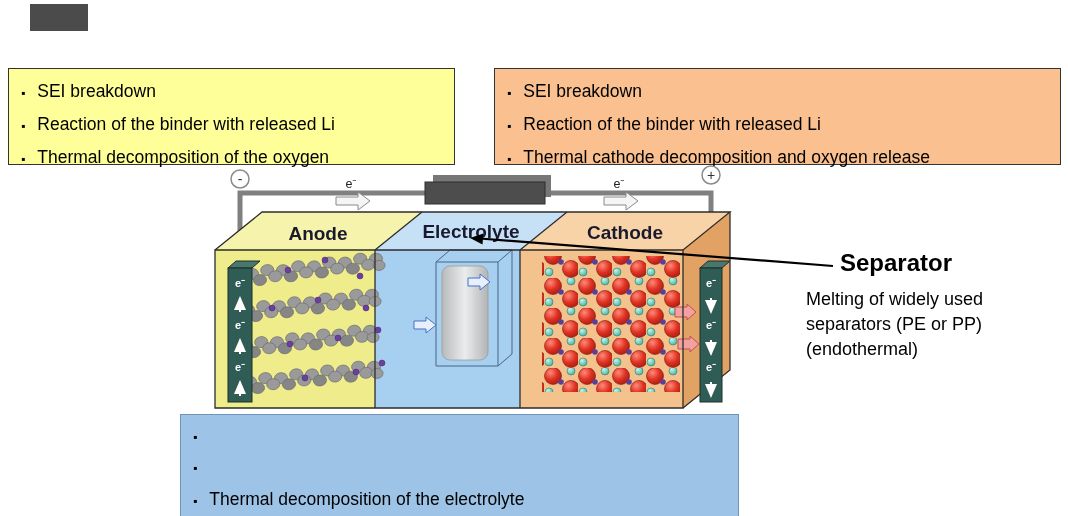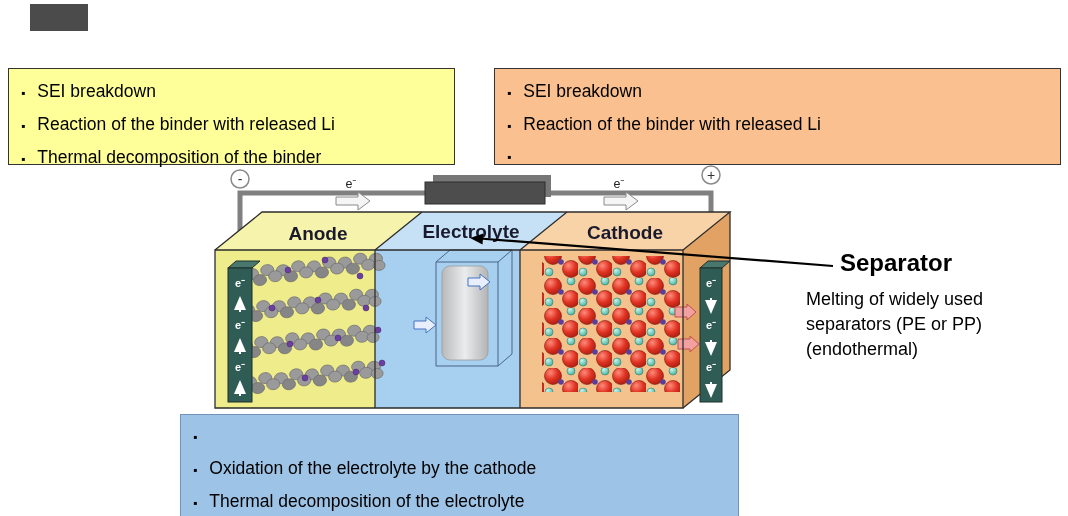--- a/index.html
+++ b/index.html
@@ -32,49 +32,49 @@
       <li>
           <span class="bl">▪</span>
           <span>SEI breakdown</span>
         </li>
       <li>
           <span class="bl">▪</span>
           <span>Reaction of the binder with released Li</span>
         </li>
       <li>
           <span class="bl">▪</span>
-          <span>Thermal decomposition of the binder</span>
+          <span>Thermal decomposition of the oxygen</span>
         </li>
     </ul>
   </div>
 
   <div class="abs rbox box-orange">
     <ul>
       <li>
           <span class="bl">▪</span>
           <span>SEI breakdown</span>
         </li>
       <li>
           <span class="bl">▪</span>
           <span>Reaction of the binder with released Li</span>
         </li>
       <li>
           <span class="bl">▪</span>
+          <span>Thermal cathode decomposition and oxygen release</span>
         </li>
     </ul>
   </div>
 
   <div class="abs rbox box-blue">
     <ul>
       <li>
           <span class="bl">▪</span>
         </li>
       <li>
           <span class="bl">▪</span>
-          <span>Oxidation of the electrolyte by the cathode</span>
         </li>
       <li>
           <span class="bl">▪</span>
           <span>Thermal decomposition of the electrolyte</span>
         </li>
     </ul>
   </div>
 
   <div class="abs sep-note">Melting of widely used separators (PE or PP) (endothermal)</div>
   <div class="abs sep-title">Separator</div>

